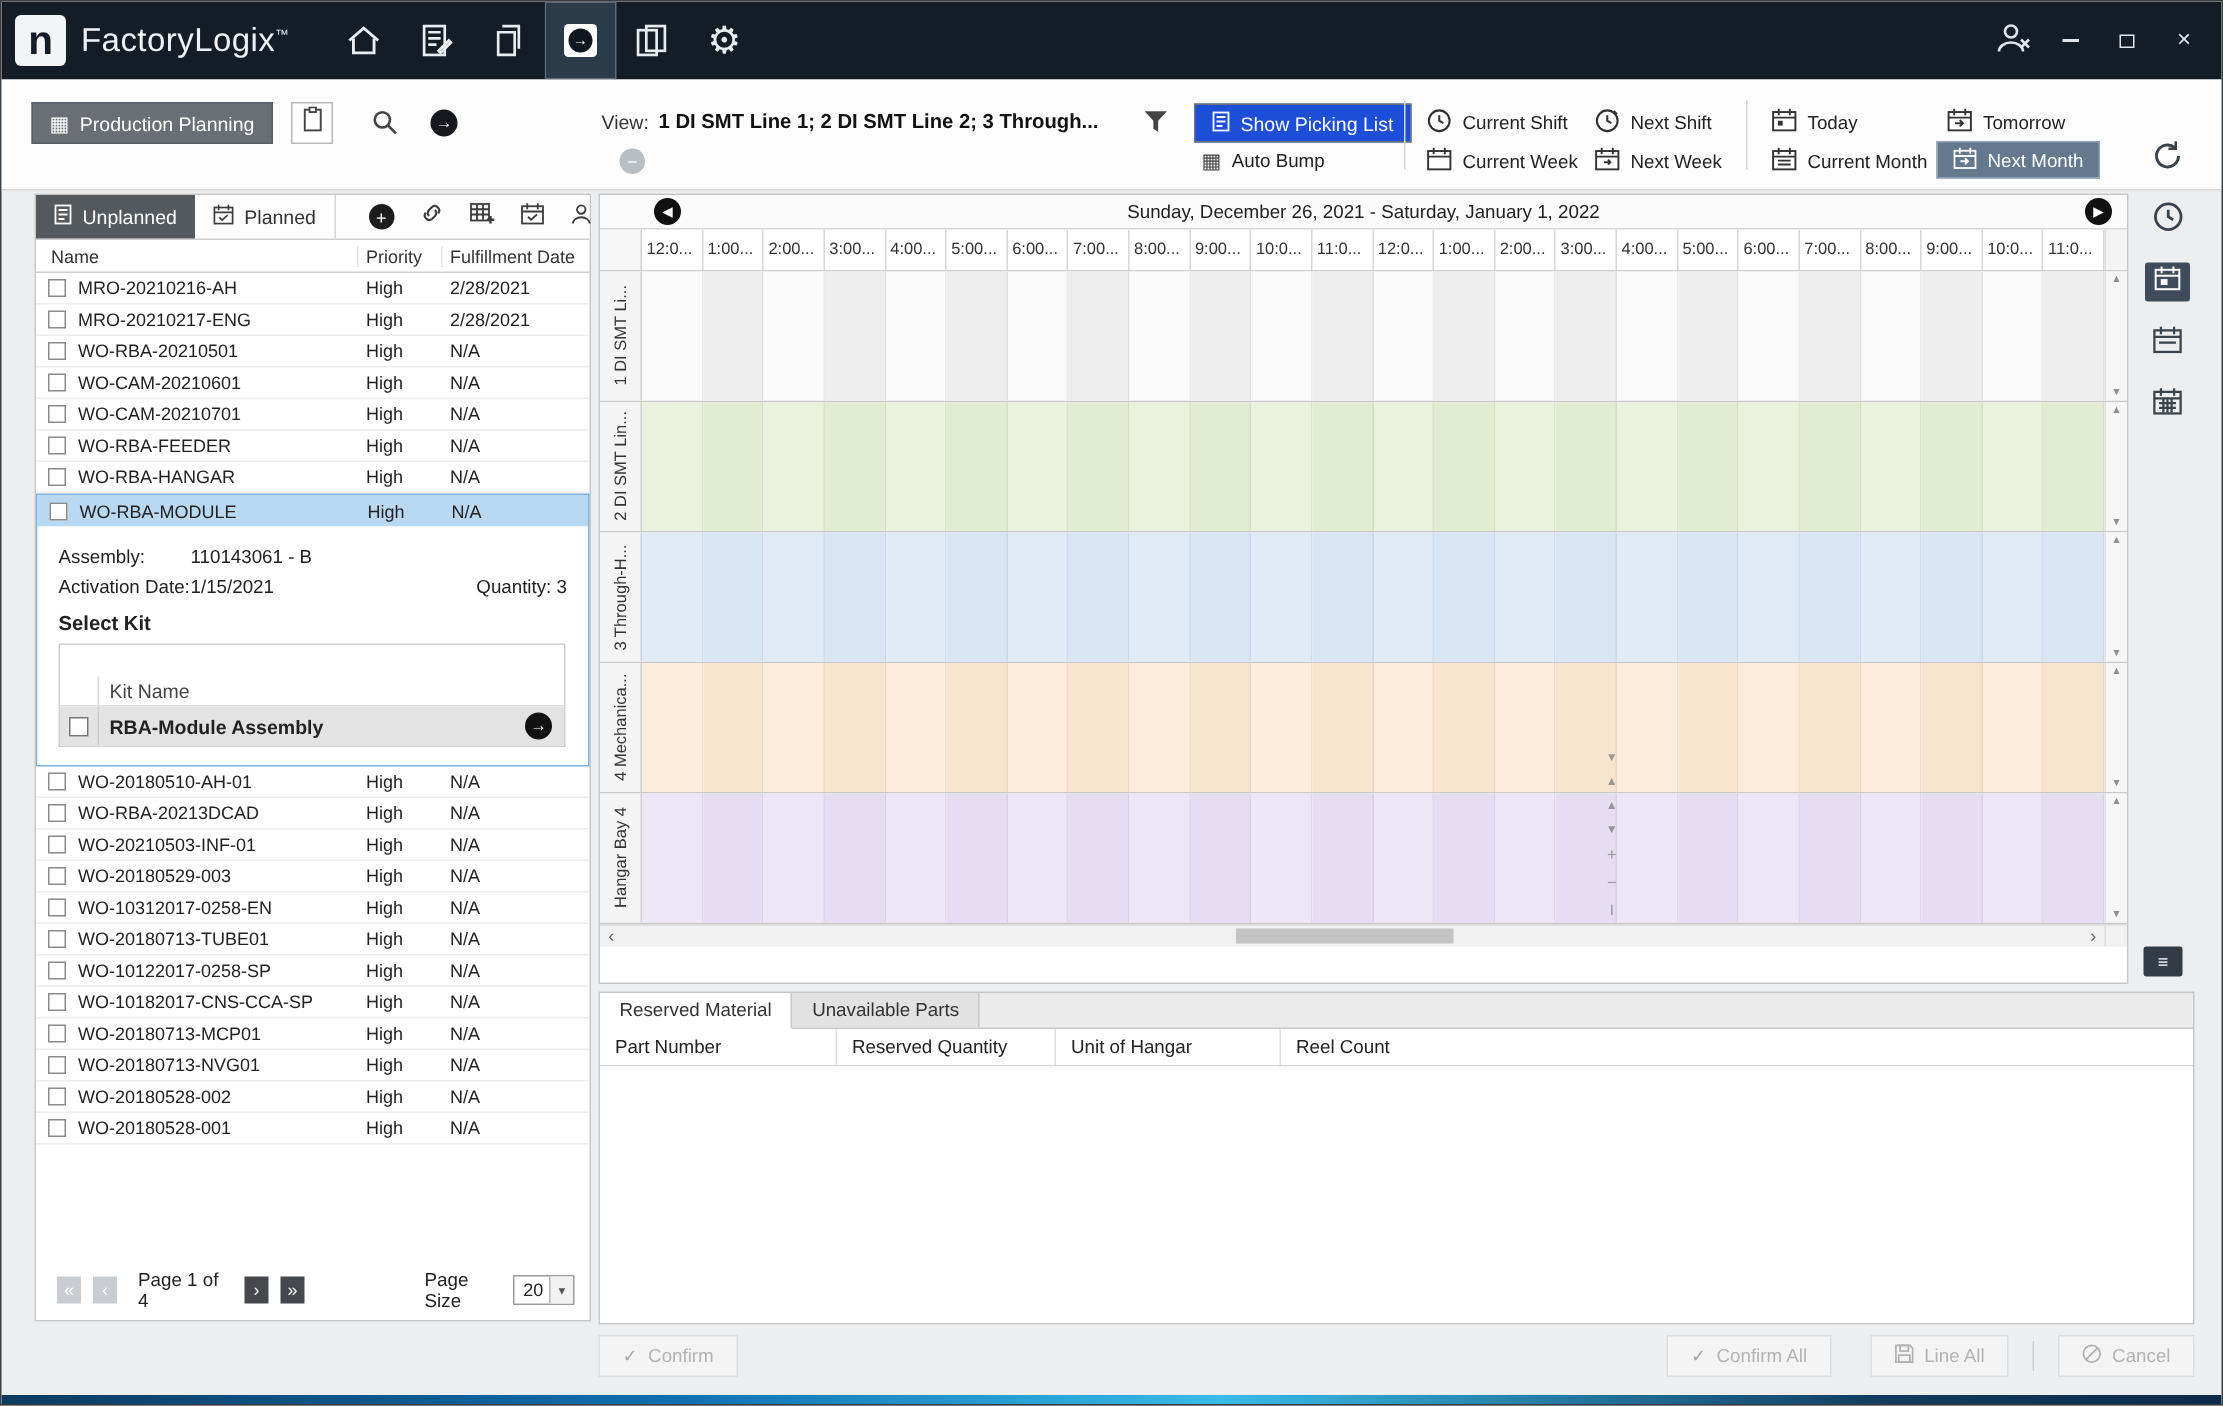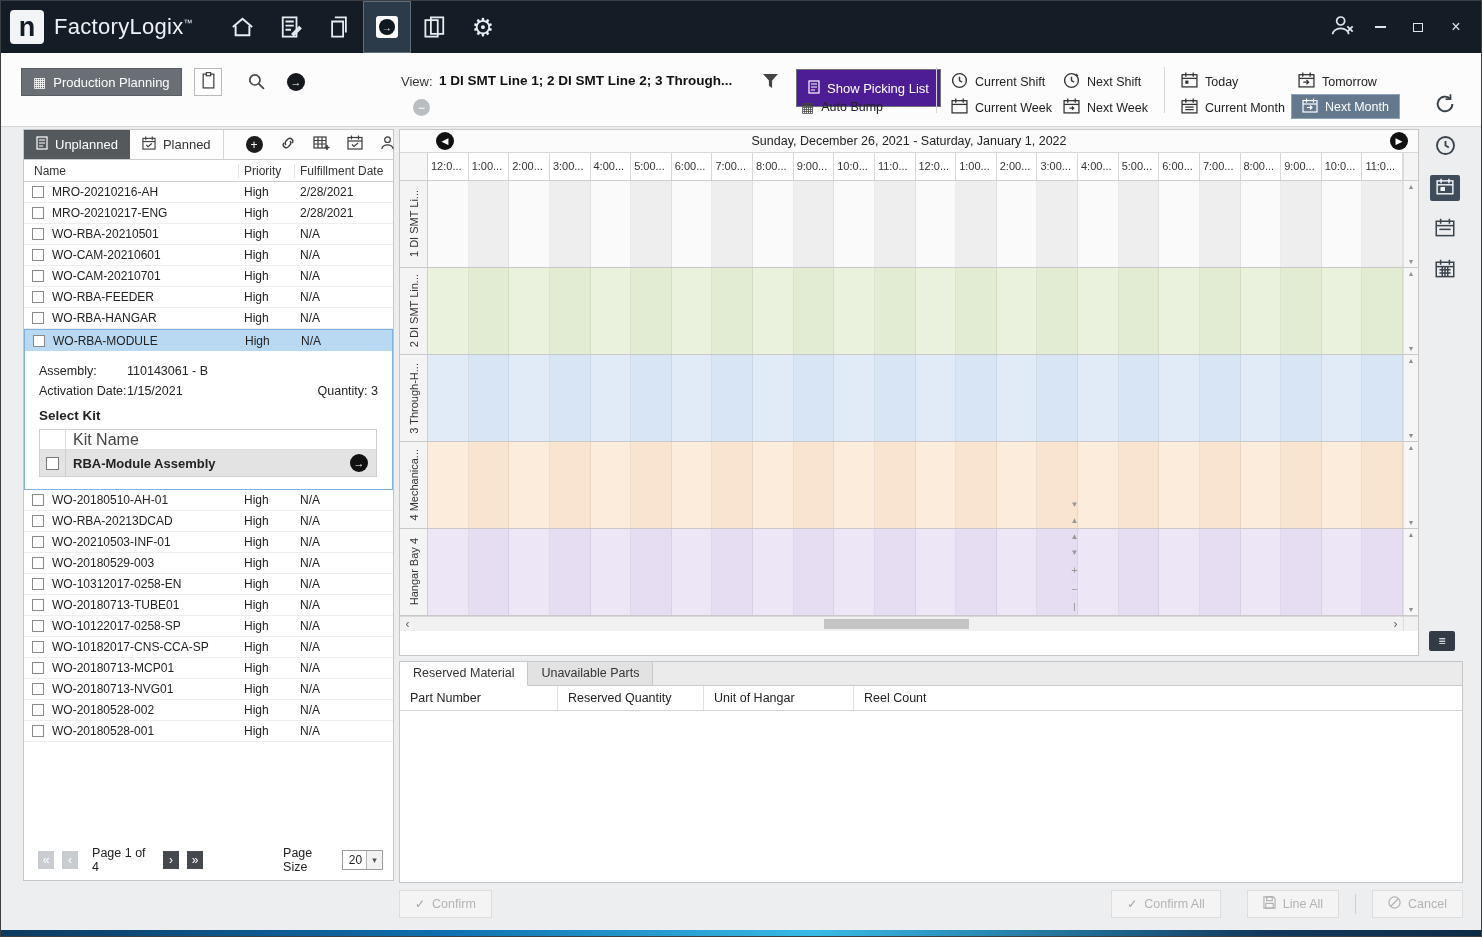--- a/index.html
+++ b/index.html
@@ -27,21 +27,21 @@
   
   .toolbar { position:absolute; top:52px; left:0; right:0; height:74px; background:#fcfcfc; border-bottom:1px solid #d6d6d6; }
   .toolbar > * { position:absolute; }
   .btn-dark { background:#696f75; color:#fff; border:1px solid #585e64; height:28px; display:inline-flex; align-items:center; gap:7px; padding:0 11px; font-size:13px; cursor:pointer; }
   .icon-btn { width:28px; height:28px; background:#fff; border:1px solid #b9b9b9; display:flex; align-items:center; justify-content:center; color:#444; cursor:pointer; }
   .plain-icon { color:#444; cursor:pointer; }
   .go-circle { width:18px; height:18px; border-radius:50%; background:#15191d; color:#fff; font-size:11px; display:flex; align-items:center; justify-content:center; cursor:pointer; }
   .minus-circle { width:17px; height:17px; border-radius:50%; background:#b9bec3; color:#fff; font-size:12px; display:flex; align-items:center; justify-content:center; }
   .view-label { font-size:13px; color:#333; }
   .view-value { font-size:13.5px; font-weight:bold; color:#111; white-space:nowrap; }
-  .pick-btn { background:#4c1d95; border-color:#6d7277; height:38px; }
+  .pick-btn { background:#1d4ed8; border-color:#6d7277; height:26px; }
   .tb-item { display:inline-flex; align-items:center; gap:7px; font-size:12.5px; color:#222; cursor:pointer; }
   .tb-item svg { color:#333; }
   .tb-sep { width:1px; height:46px; background:#d5d5d5; }
   .nm-btn { background:#64788e; border:1px solid #8fa3b7; color:#fff; height:25px; display:inline-flex; align-items:center; gap:7px; padding:0 10px; font-size:12.5px; cursor:pointer; }
   .gi { font-size:14px; line-height:1; }
 
   
   .left-panel { position:absolute; left:22px; top:128px; width:371px; height:752px; background:#fff; border:1px solid #c6c6c6; display:flex; flex-direction:column; }
   .lp-tabs { height:30px; display:flex; align-items:stretch; border-bottom:1px solid #cfcfcf; background:#fdfdfd; }
   .lp-tab { display:flex; align-items:center; gap:7px; padding:0 12px; font-size:13px; color:#333; border-right:1px solid #d5d5d5; cursor:pointer; }
@@ -61,21 +61,21 @@
   .lp-row .c-date { flex:1; padding-left:5px; }
   .lp-row.selected { background:#b9d8f2; border-bottom:none; }
   .selection-group { border:1px solid #7fb2e0; }
   .detail { padding:10px 14px 12px 14px; font-size:12.5px; color:#222; background:#fff; }
   .d-line { display:flex; height:20px; align-items:center; }
   .d-label { width:88px; }
   .d-label.wide { width:88px; }
   .d-qty { margin-left:auto; }
   .d-title { font-size:13.5px; font-weight:bold; margin:7px 0 6px 0; }
   .kit-table { border:1px solid #cfcfcf; width:338px; }
-  .kit-head { display:flex; height:20px; align-items:center; font-size:16px; color:#444; border-bottom:1px solid #dcdcdc; }
+  .kit-head { display:flex; height:20px; align-items:center; font-size:13px; color:#444; border-bottom:1px solid #dcdcdc;margin-top:21px; }
   .kit-cb-col { width:26px; align-self:stretch; border-right:1px solid #dcdcdc; flex:none; }
   .kit-row { display:flex; height:26px; align-items:center; background:#e3e3e3; cursor:pointer; }
   .kit-row .cb { width:13px; height:13px; border:1px solid #777; background:#fff; margin-left:6px; }
   .kit-row .kit-cbwrap { width:26px; align-self:stretch; display:flex; align-items:center; border-right:1px solid #cfcfcf; flex:none; }
   .kit-name { font-weight:bold; font-size:13px; padding-left:7px; }
   .kit-go { margin-left:auto; margin-right:8px; width:18px; height:18px; border-radius:50%; background:#111; color:#fff; font-size:11px; display:flex; align-items:center; justify-content:center; cursor:pointer; }
   .kh-label { padding-left:7px; }
   .lp-spacer { flex:1; }
   .lp-pager { display:flex; align-items:center; height:28px; margin-bottom:6px; padding:0 10px 0 14px; }
   .pg-btn { width:18px; height:18px; display:flex; align-items:center; justify-content:center; font-size:12px; color:#fff; margin-right:8px; cursor:pointer; }

